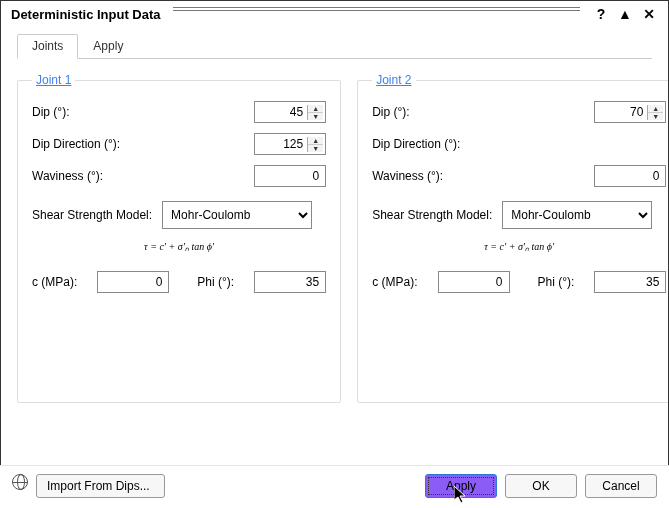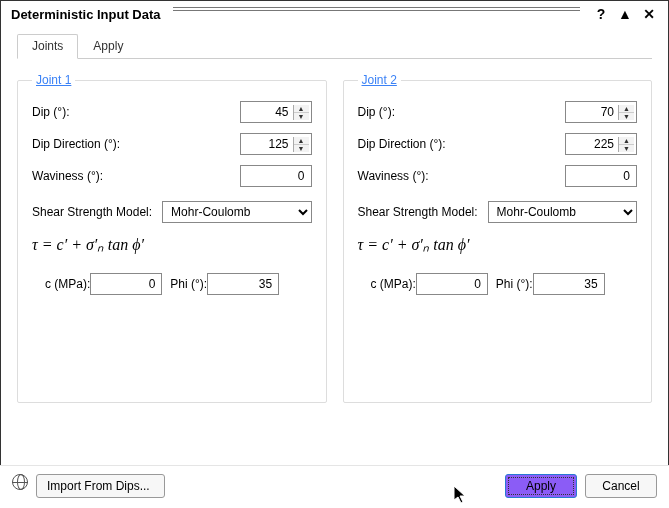--- a/index.html
+++ b/index.html
@@ -133,39 +133,38 @@
     padding: 0 6px;
     font-size: 12px;
     font-family: inherit;
   }
   .selectwrap {
     flex: 1;
     max-width: 150px;
   }
   select {
     width: 100%;
-    height: 22px;
+    height: 28px;
     border: 1px solid #888;
     font-size: 12px;
     font-family: inherit;
     background: #fff;
     padding-left: 4px;
   }
   .formula {
-    text-align: left;
+    text-align: center;
     font-family: "Times New Roman", serif;
     font-style: italic;
-    font-size: 16px;
+    font-size: 10px;
     margin: 8px 0 18px 0;
   }
   .cphi {
     display: flex;
     align-items: center;
-    gap: 0;
-    margin-left: 13px;
+    gap: 20px;
   }
   .cphi .lbl2 { white-space: nowrap; }
   .footer {
     position: absolute;
     bottom: 0;
     left: 0;
     right: 0;
     display: flex;
     align-items: center;
     padding: 8px 12px 10px 12px;
@@ -301,27 +300,20 @@
         <input value="70" style="">
         <div class="arrows">
             <div>▲</div>
             <div>▼</div>
           </div>
       </div>
     </div>
 
     <div class="row">
       <span class="lbl">Dip Direction (°):</span>
-      <div class="spin">
-        <input value="225" style="">
-        <div class="arrows">
-            <div>▲</div>
-            <div>▼</div>
-          </div>
-      </div>
     </div>
 
     <div class="row">
       <span class="lbl">Waviness (°):</span>
       <input class="plainbox" value="0" style="">
     </div>
 
     <div class="row" style="margin-top:14px;">
       <span class="lbl" style="flex:0 0 auto; margin-right:10px;">Shear Strength Model:</span>
       <div class="selectwrap">
@@ -343,18 +335,19 @@
 
 </div>
 
 <div class="footer">
   <div class="importwrap">
     <div class="globe"></div>
     <button class="btn" style="min-width:120px; text-align:left; padding-left:10px;">Import From Dips...</button>
   </div>
   <div class="spacer"></div>
   <button class="btn focus">Apply</button>
+  <button class="btn">OK</button>
   <button class="btn">Cancel</button>
 </div>
 
 <svg class="cursor" width="18" height="18">
   <path d="M0,0 L0,14 L4,11 L7,17 L9,16 L6,10 L11,10 Z" fill="#000" stroke="#fff" stroke-width="1"></path>
 </svg>
 
 </body></html>

